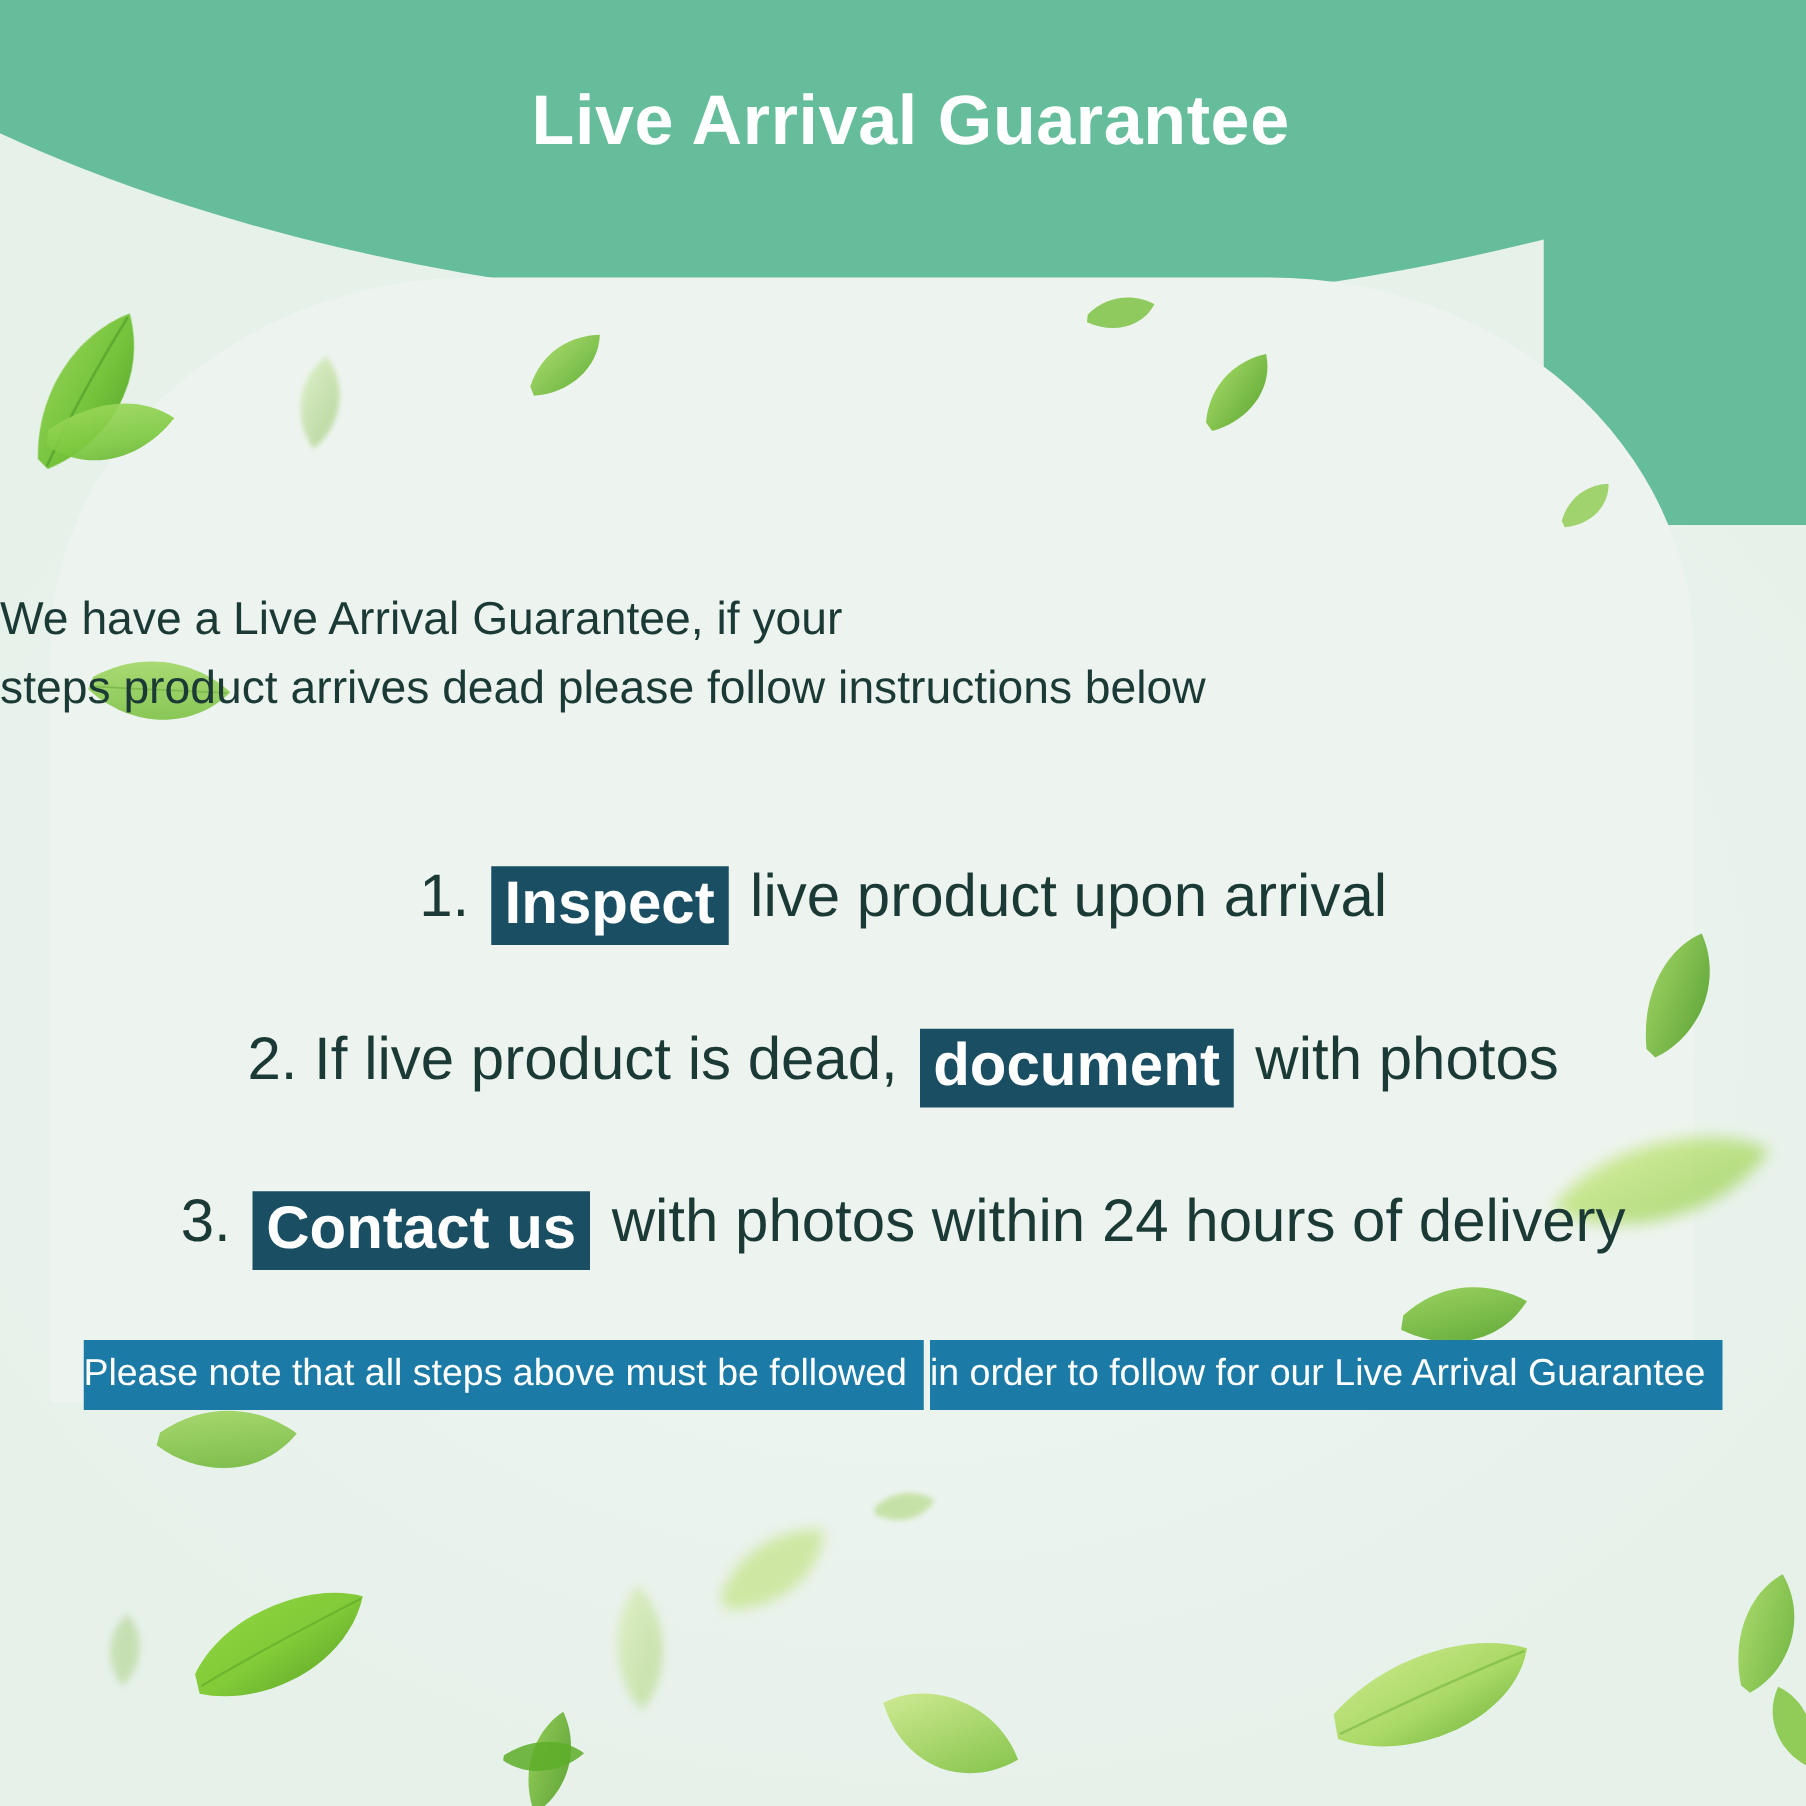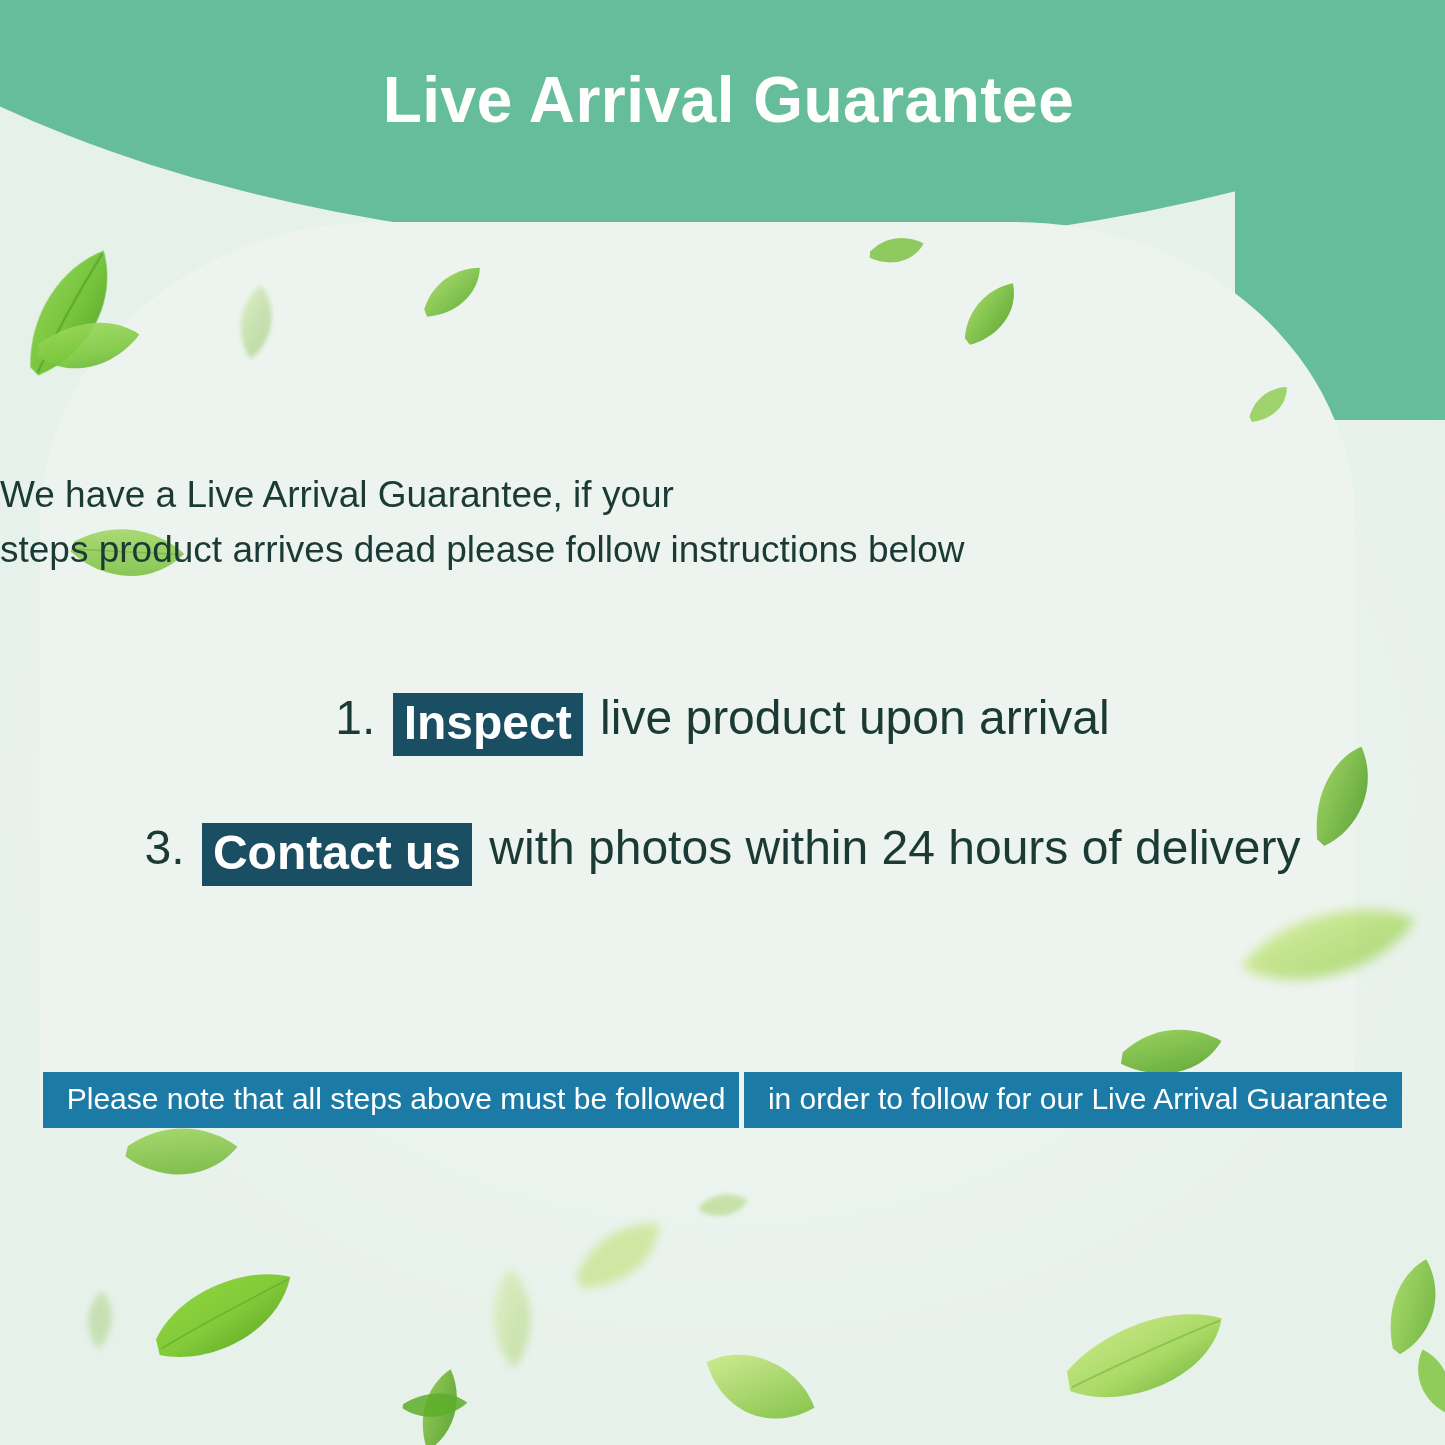--- a/index.html
+++ b/index.html
@@ -56,21 +56,21 @@
   }
 
   
   .title {
     position: absolute;
     left: 0;
     right: 0;
     top: 68px;
     text-align: center;
     color: #ffffff;
-    font-size: 64px;
+    font-size: 56px;
     font-weight: bold;
     letter-spacing: 0.5px;
     line-height: 1.0;
     white-space: nowrap;
     z-index: 20;
     padding-left: 12px;
   }
 
   
   .intro {
@@ -126,21 +126,21 @@
     top: 1072px;
     text-align: center;
     z-index: 20;
   }
   .note-line {
     display: inline-block;
     background: #1b7ba6;
     color: #ffffff;
     font-size: 30px;
     line-height: 1.0;
-    padding: 12px 14px 14px 24px;
+    padding: 12px 14px 14px 0;
     white-space: nowrap;
     margin-bottom: 9px;
   }
   .note-line:last-child { margin-bottom: 0; }
 
   
   .leaf {
     position: absolute;
     z-index: 5;
     pointer-events: none;
@@ -391,20 +391,26 @@
   </div>
 
   <div class="steps">
 
     <div class="step">
       <span class="num">1.</span>
       <span class="hl">Inspect</span>
       <span>live product upon arrival</span>
     </div>
 
+    <div class="step">
+      <span class="num">2.</span>
+      <span>If live product is dead,</span>
+      <span class="hl">document</span>
+      <span>with photos</span>
+    </div>
 
     <div class="step">
       <span class="num">3.</span>
       <span class="hl">Contact us</span>
       <span>with photos within 24 hours of delivery</span>
     </div>
 
   </div>
 
   <div class="notes">

